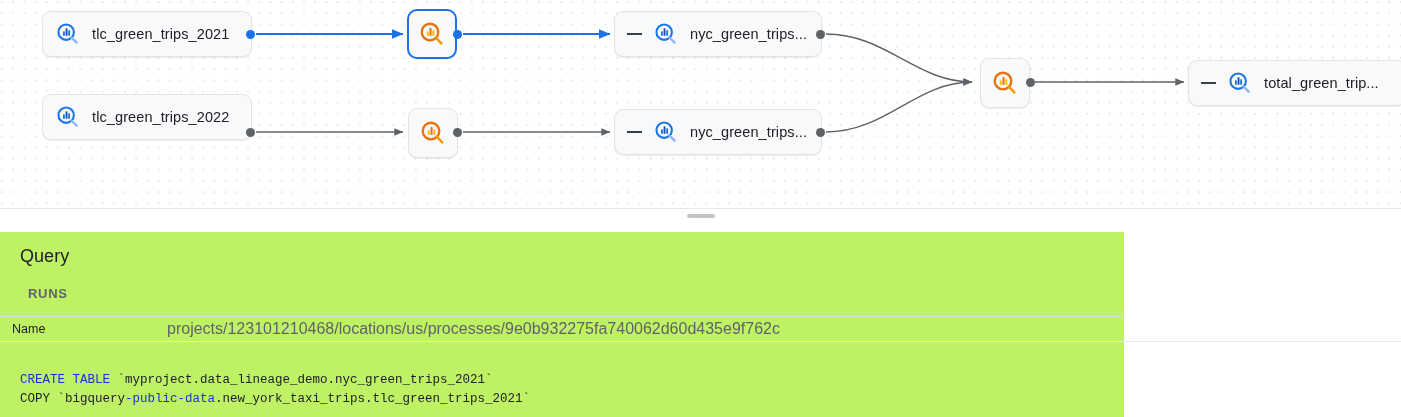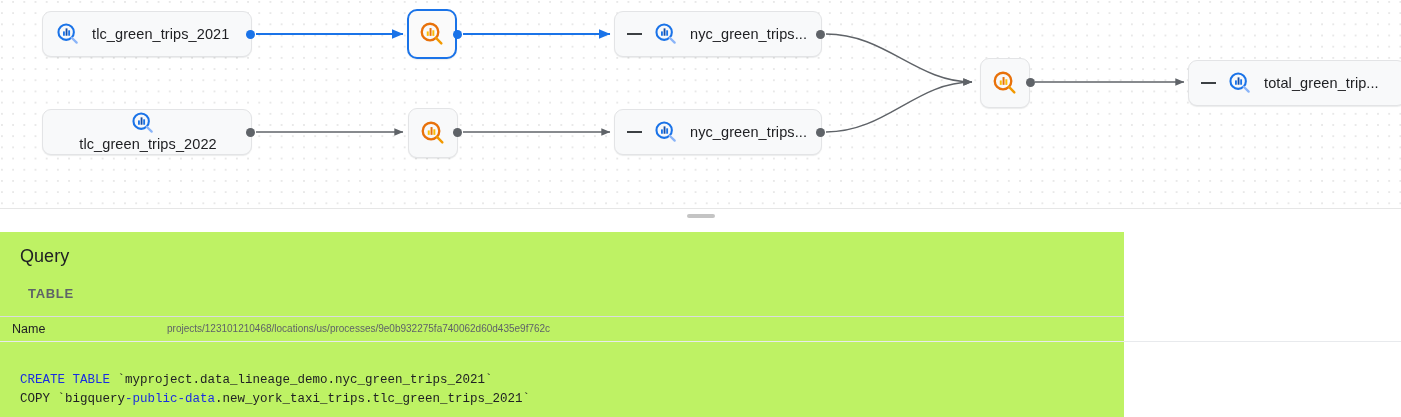--- a/index.html
+++ b/index.html
@@ -173,21 +173,21 @@
     vertical-align: middle;
   }
   .kv-key {
     width: 155px;
     padding-left: 12px !important;
     font-size: 12.5px;
     font-weight: normal;
     color: #202124;
   }
   .kv-val {
-    font-size: 10px;
+    font-size: 16px;
     color: #5f6368;
     white-space: nowrap;
     overflow: hidden;
   }
 
   
   .sql-block {
     margin-top: 25px;
     padding: 4px 0 0 20px;
     font-family: "Liberation Mono", "DejaVu Sans Mono", monospace;
@@ -235,21 +235,21 @@
         <circle cx="10.3" cy="10.3" r="7.1" fill="none" stroke="#1a73e8" stroke-width="1.9"></circle>
         <rect x="7.4" y="9.6" width="1.7" height="4.0" fill="#1a73e8"></rect>
         <rect x="9.8" y="6.8" width="1.7" height="6.8" fill="#174ea6"></rect>
         <rect x="12.2" y="8.6" width="1.7" height="5.0" fill="#1a73e8"></rect>
         <line x1="15.4" y1="15.4" x2="20.0" y2="20.0" stroke="#8ab4f8" stroke-width="2.1" stroke-linecap="round"></line>
       </svg>
       <span class="node-label">tlc_green_trips_2021</span>
     </div>
     <div class="port blue" style="left:246px; top:30px;"></div>
 
-    <div class="node table" style="left:42px; top:109px; width:210px;flex-direction:column;">
+    <div class="node table" style="left:42px; top:94px; width:210px;">
       <svg class="node-icon" viewBox="0 0 24 24">
         <circle cx="10.3" cy="10.3" r="7.1" fill="none" stroke="#1a73e8" stroke-width="1.9"></circle>
         <rect x="7.4" y="9.6" width="1.7" height="4.0" fill="#1a73e8"></rect>
         <rect x="9.8" y="6.8" width="1.7" height="6.8" fill="#174ea6"></rect>
         <rect x="12.2" y="8.6" width="1.7" height="5.0" fill="#1a73e8"></rect>
         <line x1="15.4" y1="15.4" x2="20.0" y2="20.0" stroke="#8ab4f8" stroke-width="2.1" stroke-linecap="round"></line>
       </svg>
       <span class="node-label">tlc_green_trips_2022</span>
     </div>
     <div class="port" style="left:246px; top:128px;"></div>
@@ -329,21 +329,21 @@
 
   <div class="panel-divider">
     <div class="drag-grip"></div>
   </div>
 
   <div class="detail-panel">
 
     <div class="panel-title">Query</div>
 
     <div class="tabbar">
-      <div class="tab">TABLE</div>
+      <div class="tab">RUNS</div>
     </div>
 
     <table class="kv-table">
       <tbody>
         <tr>
           <td class="kv-key">Name</td>
           <td class="kv-val">projects/123101210468/locations/us/processes/9e0b932275fa740062d60d435e9f762c</td>
         </tr>
       </tbody>
     </table>

